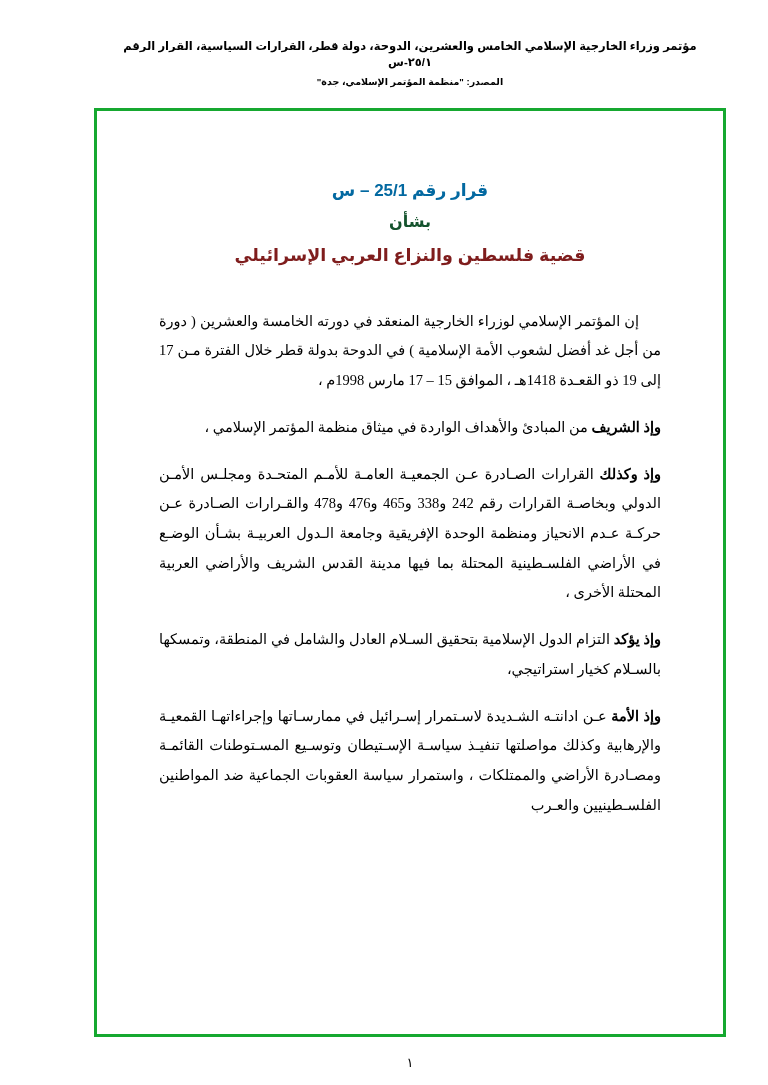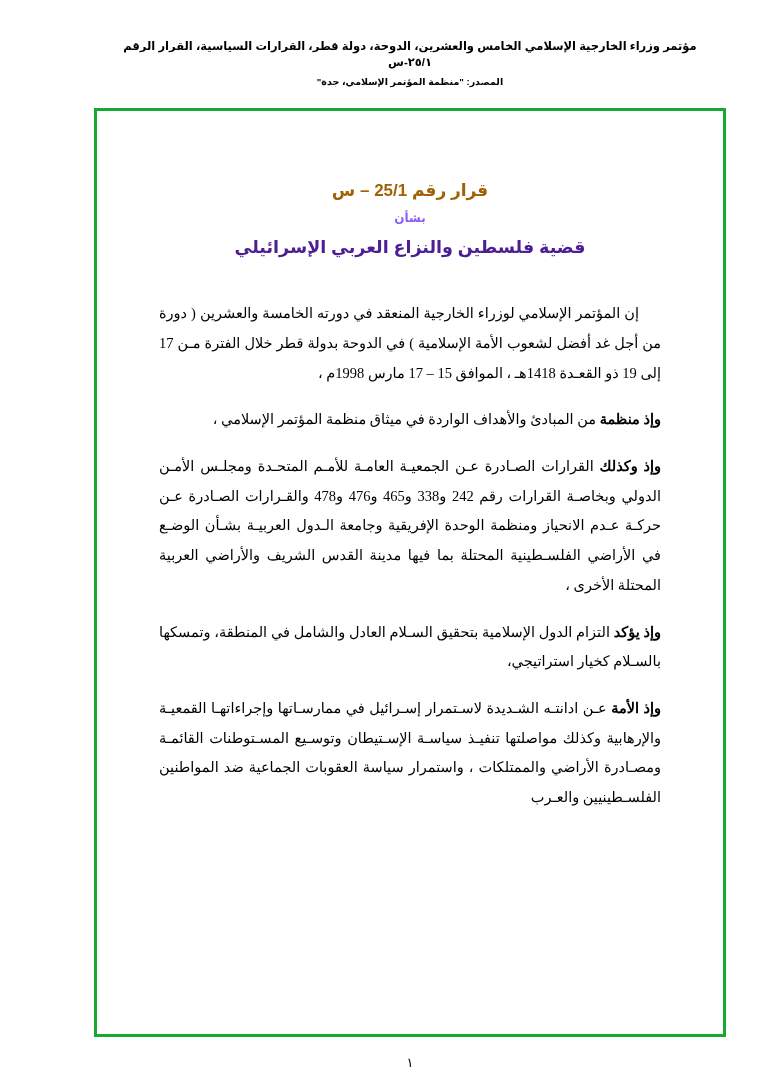--- a/index.html
+++ b/index.html
@@ -66,35 +66,35 @@
   
   .title-block {
     text-align: center;
     margin-top: 12px;
   }
   .title-1 {
     font-family: "Liberation Sans", "DejaVu Sans", sans-serif;
     font-weight: bold;
     font-size: 17px;
     line-height: 1.9;
-    color: #a16207;
+    color: #0369a1;
   }
   .title-2 {
     font-family: "Liberation Sans", "DejaVu Sans", sans-serif;
     font-weight: bold;
-    font-size: 12px;
+    font-size: 16px;
     line-height: 1.9;
-    color: #8b5cf6;
+    color: #14532d;
   }
   .title-3 {
     font-family: "Liberation Sans", "DejaVu Sans", sans-serif;
     font-weight: bold;
     font-size: 17.5px;
     line-height: 2.0;
-    color: #4c1d95;
+    color: #7f1d1d;
   }
 
   
   .body-text {
     margin-top: 34px;
   }
   p.para {
     margin: 0 0 17px 0;
     font-size: 14.5px;
     line-height: 2.05;
@@ -145,21 +145,21 @@
       </div>
 
       <div class="body-text">
 
         <p class="para first">
           <span>إن المؤتمر الإسلامي لوزراء الخارجية المنعقد في دورته الخامسة والعشرين ( دورة من أجل غد أفضل لشعوب الأمة الإسلامية ) في الدوحة بدولة قطر خلال الفترة مـن 17 إلى 19 ذو القعـدة 1418هـ ، الموافق 15 – 17 مارس 1998م ،</span>
         </p>
 
 
         <p class="para">
-          <b class="lead">وإذ منظمة</b>
+          <b class="lead">وإذ الشريف</b>
           <span>من المبادئ والأهداف الواردة في ميثاق منظمة المؤتمر الإسلامي ،</span>
         </p>
 
 
         <p class="para">
           <b class="lead">وإذ وكذلك</b>
           <span>القرارات الصـادرة عـن الجمعيـة العامـة للأمـم المتحـدة ومجلـس الأمـن الدولي وبخاصـة القرارات رقم 242 و338 و465 و476 و478 والقـرارات الصـادرة عـن حركـة عـدم الانحياز ومنظمة الوحدة الإفريقية وجامعة الـدول العربيـة بشـأن الوضـع في الأراضي الفلسـطينية المحتلة بما فيها مدينة القدس الشريف والأراضي العربية المحتلة الأخرى ،</span>
         </p>
 
         <p class="para">

